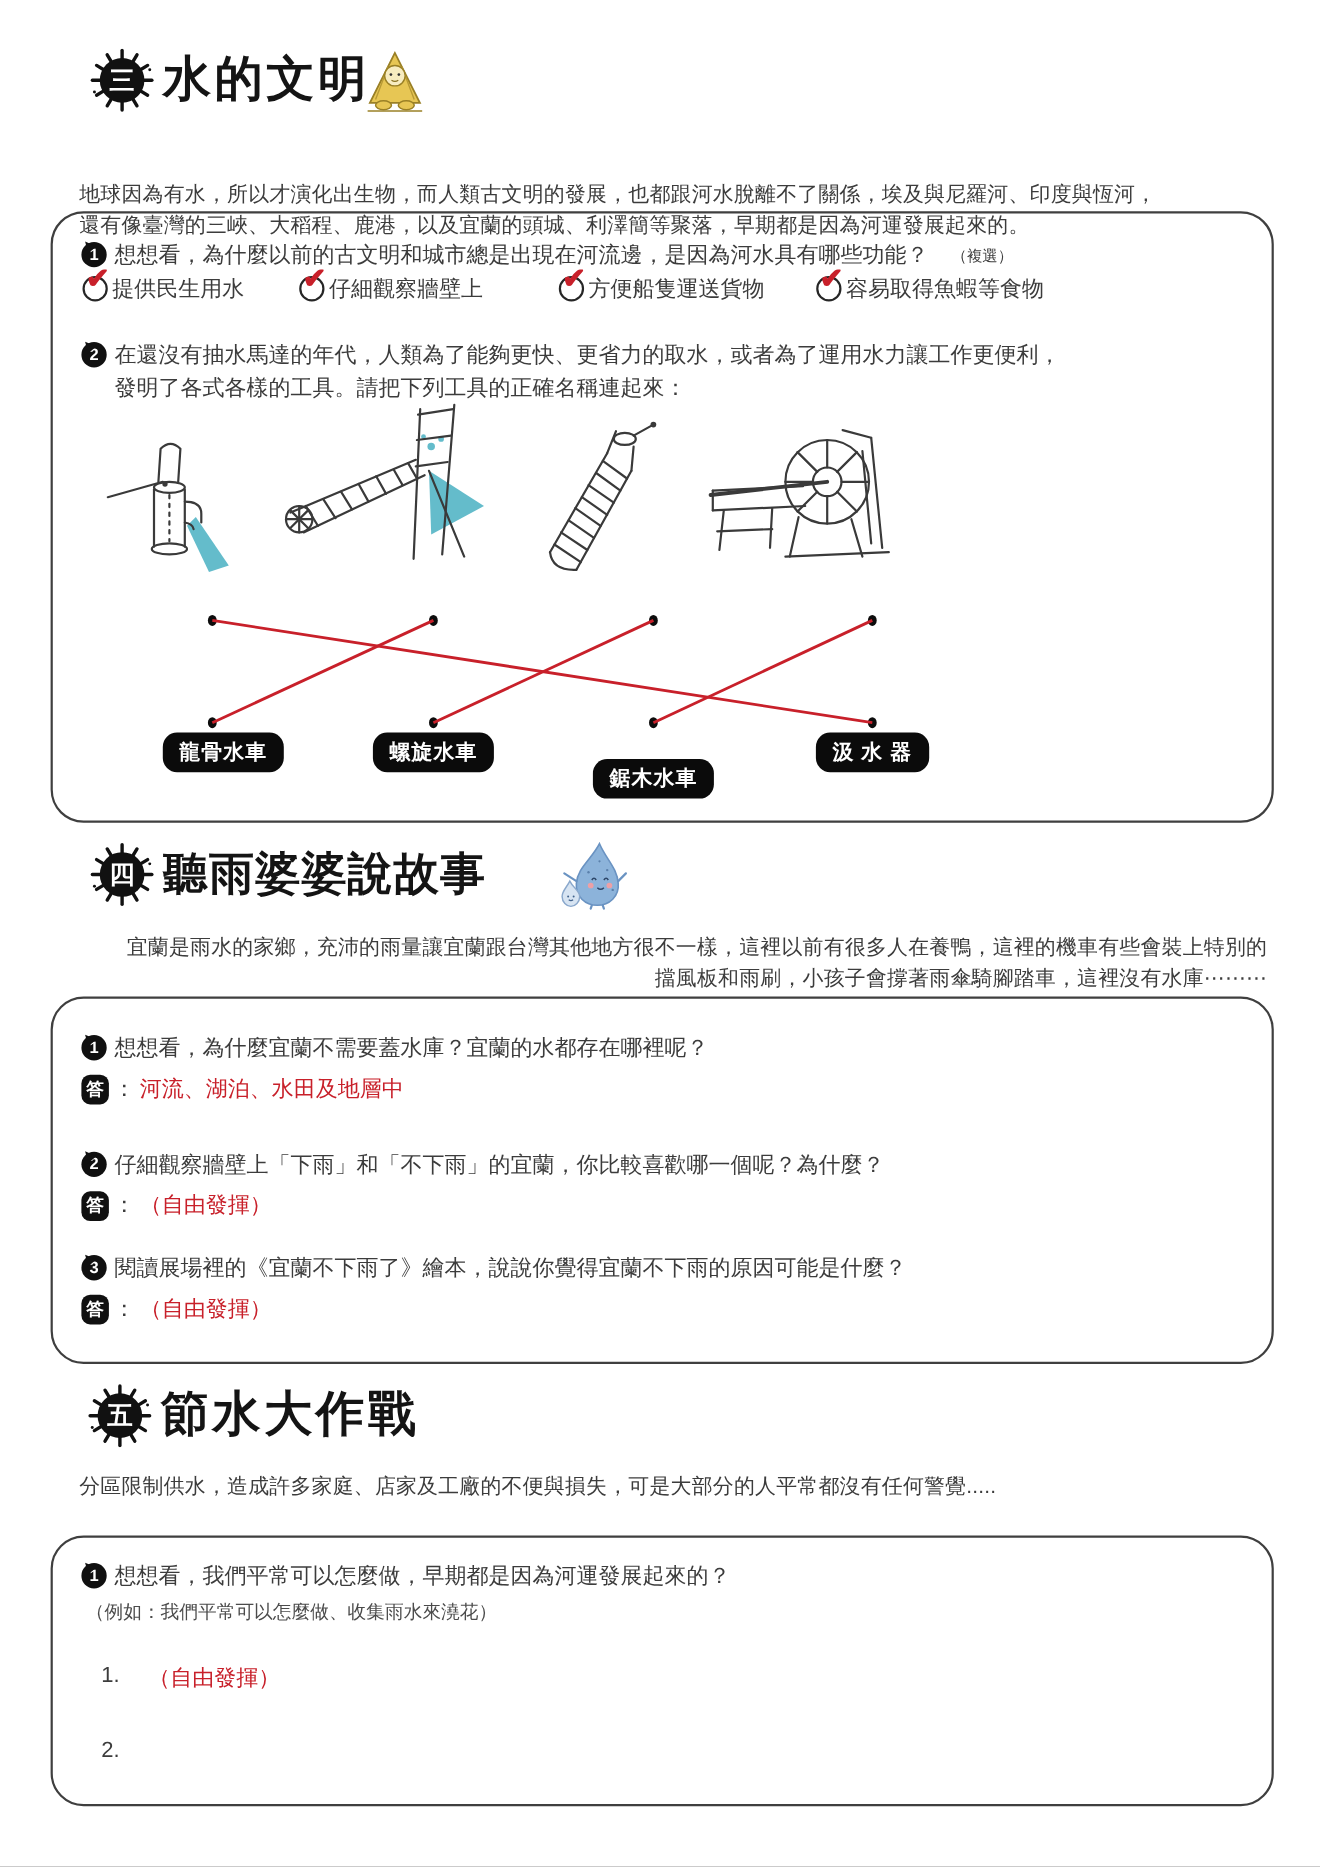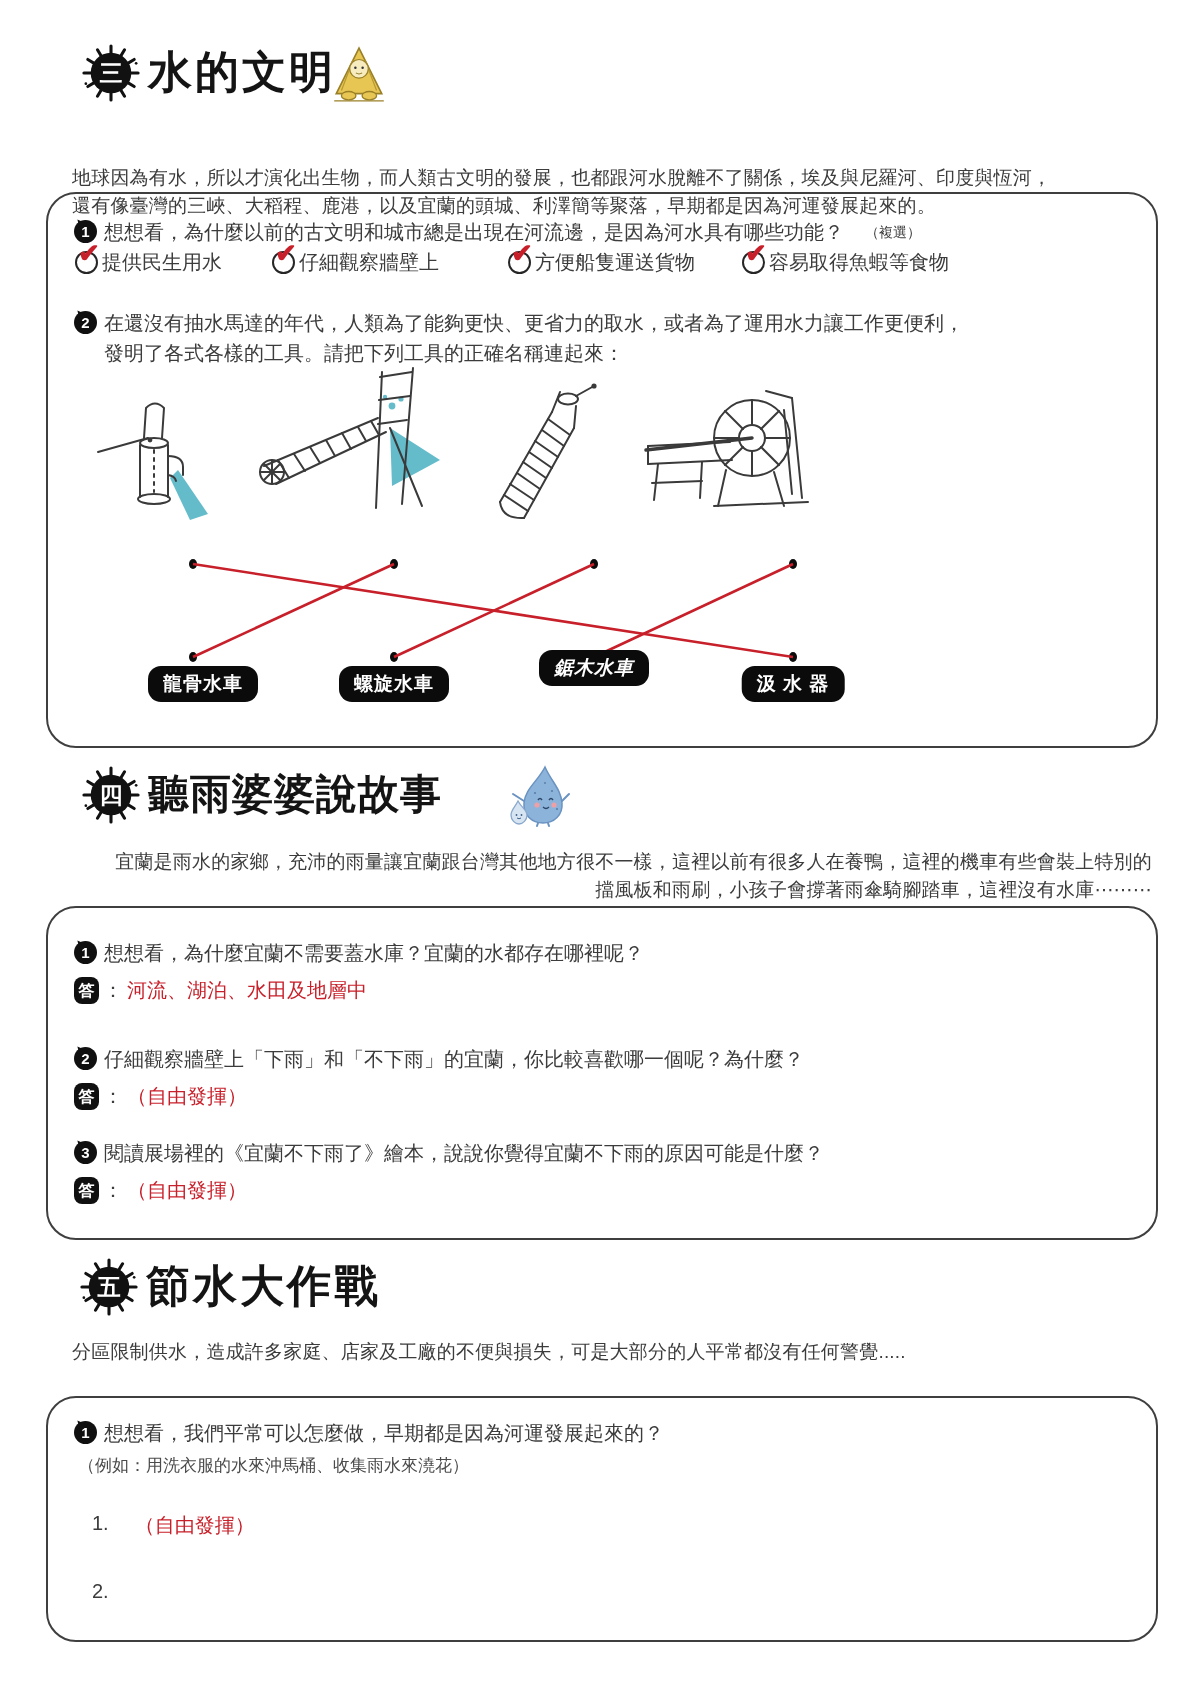--- a/index.html
+++ b/index.html
@@ -248,21 +248,21 @@
     <ellipse cx="348" cy="117" rx="4" ry="5" fill="#0c0c0c"></ellipse>
     <ellipse cx="548" cy="117" rx="4" ry="5" fill="#0c0c0c"></ellipse>
     <ellipse cx="747" cy="117" rx="4" ry="5" fill="#0c0c0c"></ellipse>
   <line x1="147" y1="24" x2="747" y2="117" stroke="#c8202a" stroke-width="2.6"></line>
       <line x1="348" y1="24" x2="147" y2="117" stroke="#c8202a" stroke-width="2.6"></line>
       <line x1="548" y1="24" x2="348" y2="117" stroke="#c8202a" stroke-width="2.6"></line>
       <line x1="747" y1="24" x2="548" y2="117" stroke="#c8202a" stroke-width="2.6"></line>
     </svg>
   <div class="pill" style="left:193px;top:666px;margin-left:10px;">龍骨水車</div>
   <div class="pill" style="left:394px;top:666px;">螺旋水車</div>
-  <div class="pill" style="left:594px;top:650px;font-style:italic;">鋸木水車</div>
+  <div class="pill" style="left:594px;top:690px;">鋸木水車</div>
   <div class="pill" style="left:793px;top:666px;">汲 水 器</div>
 
   <div class="splat" style="left:82px;top:766px;">
     <svg viewBox="0 0 60 60" width="58" height="58">
       <g class="rays">
         <line x1="49" y1="30" x2="58" y2="30"></line>
           <line x1="46.5" y1="39.5" x2="54" y2="44"></line>
         <line x1="39.5" y1="46.5" x2="44" y2="54"></line>
           <line x1="30" y1="49" x2="30" y2="58"></line>
         <line x1="20.5" y1="46.5" x2="16" y2="54"></line>
@@ -369,21 +369,21 @@
   </div>
 
   <div class="qbox" style="left:46px;top:1396px;width:1108px;height:242px;"></div>
 
   <div class="qrow" style="left:74px;top:1418px;">
     <span class="numbadge">
         <span>1</span>
       </span>
     <span>想想看，我們平常可以怎麼做，早期都是因為河運發展起來的？</span>
   </div>
-  <div class="hint" style="left:78px;top:1454px;">（例如：用洗衣服的水來沖馬桶、收集雨水來澆花）</div>
+  <div class="hint" style="left:78px;top:1454px;">（例如：我們平常可以怎麼做、收集雨水來澆花）</div>
 
   <div class="numline" style="left:92px;top:1512px;">
     <span>1.</span>
     <span class="red">（自由發揮）</span>
   </div>
   <div class="numline" style="left:92px;top:1580px;">
     <span>2.</span>
     <span class="red"></span>
   </div>
 

